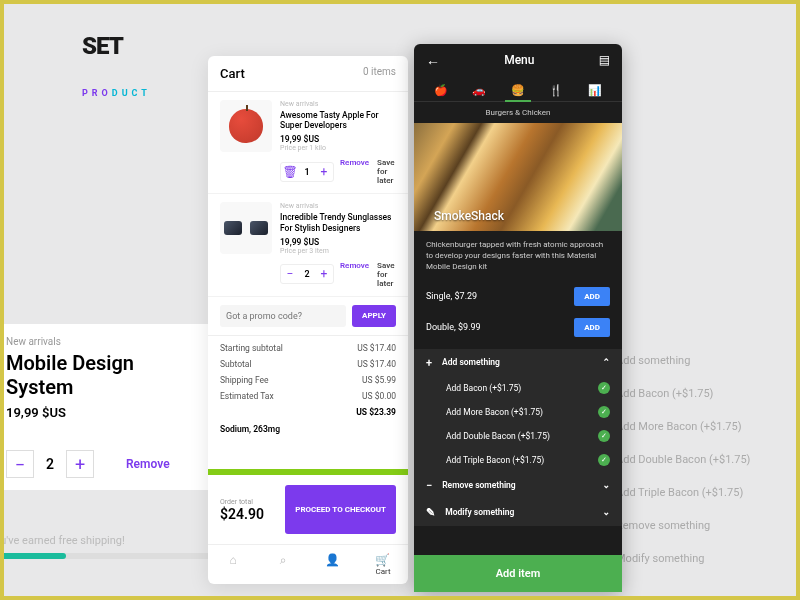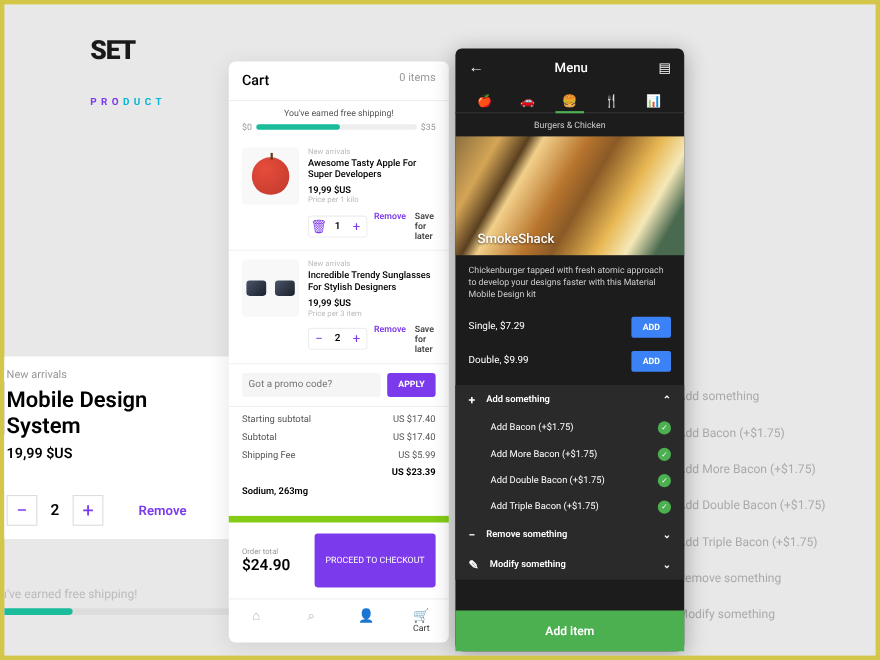--- a/index.html
+++ b/index.html
@@ -67,21 +67,21 @@
 .promo .apply { background: #7c3aed; color: #fff; font-size: 8px; font-weight: 700; padding: 6px 10px; border-radius: 3px; cursor: pointer; }
 
 .summary { padding: 4px 12px; }
 .summary .row { display: flex; justify-content: space-between; padding: 3px 0; font-size: 8.5px; color: #555; }
 .summary .row.total { font-weight: 700; color: #000; }
 .summary .sodium { font-size: 8.5px; font-weight: 600; margin-top: 4px; }
 
 .cart-footer { margin-top: auto; padding: 10px 12px; display: flex; align-items: center; justify-content: space-between; border-top: 6px solid #84cc16; }
 .cart-footer .lbl { font-size: 7px; color: #999; }
 .cart-footer .amt { font-size: 14px; font-weight: 600; }
-.cart-footer .checkout { background: #7c3aed; color: #fff; font-size: 8px; font-weight: 400; padding: 20px 10px; border-radius: 3px; cursor: pointer; }
+.cart-footer .checkout { background: #7c3aed; color: #fff; font-size: 8px; font-weight: 700; padding: 20px 10px; border-radius: 3px; cursor: pointer; }
 
 .cart-nav { display: flex; border-top: 1px solid #eee; }
 .cart-nav .ni { flex: 1; padding: 8px 0; text-align: center; color: #bbb; font-size: 8px; cursor: pointer; }
 .cart-nav .ni.active { color: #333; }
 .cart-nav .ni .ico { font-size: 12px; display: block; }
 
 .menu { position: absolute; left: 410px; top: 40px; width: 208px; height: 548px; background: #1c1c1c; border-radius: 6px; box-shadow: 0 4px 20px rgba(0,0,0,0.3); color: #fff; display: flex; flex-direction: column; font-size: 10px; }
 .menu-top { display: flex; align-items: center; justify-content: space-between; padding: 8px 12px; }
 .menu-top .back { color: #fff; font-size: 14px; cursor: pointer; }
 .menu-top .title { font-size: 12px; font-weight: 500; }
@@ -147,30 +147,20 @@
   <div class="item">Add Triple Bacon (+$1.75)</div>
   <div class="item">Remove something</div>
   <div class="item">Modify something</div>
 </div>
 
 <div class="cart">
   <div class="cart-header">
     <span class="title">Cart</span>
     <span class="count">0 items</span>
   </div>
-  <div class="cart-ship">
-    <div class="txt">You've earned free shipping!</div>
-    <div class="barrow">
-      <span class="lb">$0</span>
-      <div class="bar">
-          <div class="fill"></div>
-        </div>
-      <span class="lb">$35</span>
-    </div>
-  </div>
 
   <div class="cart-item">
     <div class="img">
         <div class="apple"></div>
       </div>
     <div class="info">
       <div class="tag">New arrivals</div>
       <div class="name">Awesome Tasty Apple For Super Developers</div>
       <div class="price">19,99 $US</div>
       <div class="unit">Price per 1 kilo</div>
@@ -222,20 +212,24 @@
         <span>US $17.40</span>
       </div>
     <div class="row">
         <span>Subtotal</span>
         <span>US $17.40</span>
       </div>
     <div class="row">
         <span>Shipping Fee</span>
         <span>US $5.99</span>
       </div>
+    <div class="row">
+        <span>Estimated Tax</span>
+        <span>US $0.00</span>
+      </div>
     <div class="row total">
         <span></span>
         <span>US $23.39</span>
       </div>
     <div class="sodium">Sodium, 263mg</div>
   </div>
 
   <div class="cart-footer">
     <div>
       <div class="lbl">Order total</div>

